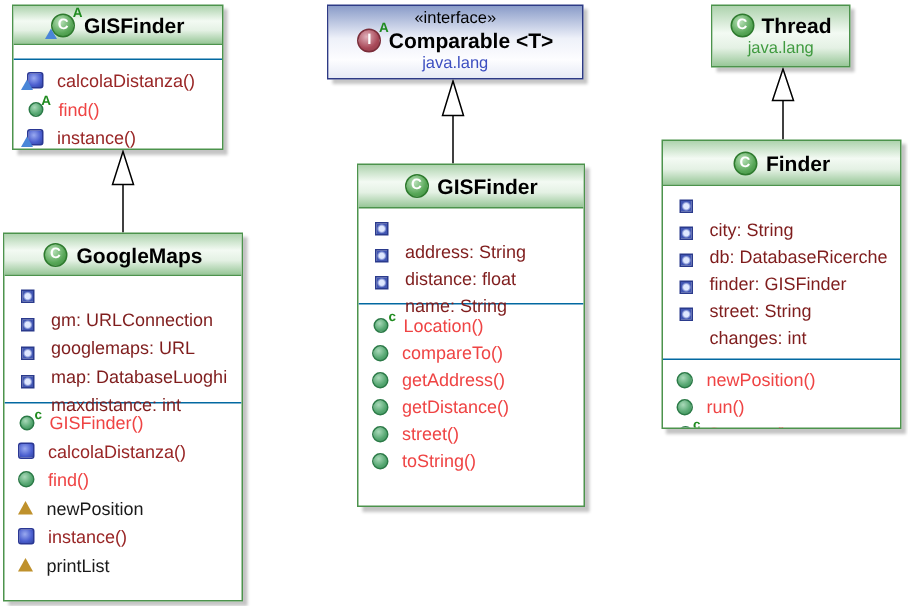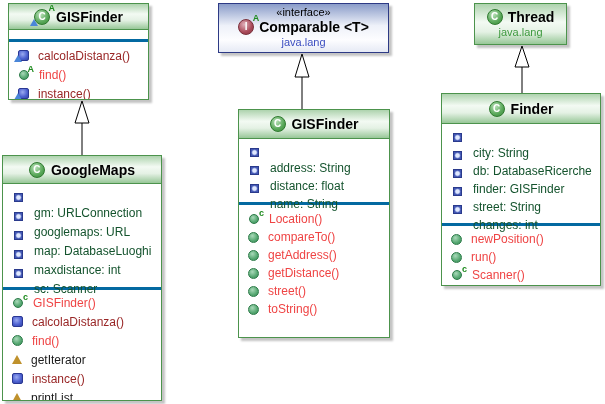--- a/index.html
+++ b/index.html
@@ -11,27 +11,27 @@
   .cname{font-weight:bold;font-size:14px;color:#000;white-space:nowrap;}
   .hdr-col{display:flex;flex-direction:column;align-items:center;justify-content:center;
        background:linear-gradient(180deg,#8a9cc9 0%,#eef1f9 45%,#fdfdff 75%,#e6eaf5 100%);height:100%;box-sizing:border-box;}
   .hdr-col.greenhdr{background:linear-gradient(180deg,#aed3ae 0%,#f3faf3 45%,#e4f1e4 70%,#98c798 100%);}
   .hdr-line{display:flex;align-items:center;gap:5px;}
   .stereotype{font-size:11px;color:#000;line-height:13px;text-align:center;}
   .pkg{font-size:11px;line-height:15px;}
   .pkg.green{color:#3f9a3f;}
   .pkg.blue{color:#3c4ec0;}
   .sec{padding:4px 0 0 0;}
-  .sec.bordered{border-top:3px solid #0369a1;}
+  .sec.bordered{border-top:1px solid #0369a1;}
   .sec-empty{height:9px;}
   .row{display:flex;align-items:center;gap:7px;padding-left:9px;}
   .rows-19 .row{height:19px;}
   .rows-18 .row{height:18px;}
   .lbl{font-size:12px;white-space:nowrap;}
-  .t-field{color:#14532d;margin-top:31px;}
+  .t-field{color:#7f1d1d;margin-top:31px;}
   .t-green{color:#ef4444;}
   .t-red{color:#992626;}
   .t-black{color:#1a1a1a;}
   
   .ic{position:relative;flex:0 0 auto;display:inline-block;}
   .ic-class{width:14px;height:14px;border-radius:50%;border:1px solid #2e7a2e;color:#fff;font-size:10px;font-weight:bold;
        text-align:center;line-height:14px;background:radial-gradient(circle at 38% 32%,#b9e1b9 0%,#58a758 60%,#3c8a3c 100%);}
   .ic-iface{width:14px;height:14px;border-radius:50%;border:1px solid #7a2e3a;color:#fff;font-size:10px;font-weight:bold;
        text-align:center;line-height:14px;background:radial-gradient(circle at 38% 32%,#e0b0ba 0%,#a84858 60%,#8a3c48 100%);}
   .sup{position:absolute;top:-6px;right:-6px;font-size:9px;font-weight:bold;color:#1f8b1f;font-style:normal;line-height:9px;}
@@ -116,43 +116,39 @@
         <span class="lbl t-field">googlemaps: URL</span>
       </div>
     <div class="row">
         <span class="ic ic-field"></span>
         <span class="lbl t-field">map: DatabaseLuoghi</span>
       </div>
     <div class="row">
         <span class="ic ic-field"></span>
         <span class="lbl t-field">maxdistance: int</span>
       </div>
-    <div class="row">
-        <span class="ic ic-field"></span>
-        <span class="lbl t-field">sc: Scanner</span>
-      </div>
   </div>
   <div class="sec bordered rows-19" style="margin-top:4px;padding-top:3px;">
     <div class="row">
         <span class="ic ic-ctor">
           <i class="sup">c</i>
         </span>
         <span class="lbl t-green">GISFinder()</span>
       </div>
     <div class="row">
         <span class="ic ic-bluesq"></span>
         <span class="lbl t-red">calcolaDistanza()</span>
       </div>
     <div class="row">
         <span class="ic ic-method"></span>
         <span class="lbl t-green">find()</span>
       </div>
     <div class="row">
         <span class="ic ic-tri"></span>
-        <span class="lbl t-black">getIterator</span>
+        <span class="lbl t-black">newPosition</span>
       </div>
     <div class="row">
         <span class="ic ic-bluesq"></span>
         <span class="lbl t-red">instance()</span>
       </div>
     <div class="row">
         <span class="ic ic-tri"></span>
         <span class="lbl t-black">printList</span>
       </div>
   </div>
@@ -227,21 +223,21 @@
       </div>
     <div class="row">
         <span class="ic ic-field"></span>
         <span class="lbl t-field">street: String</span>
       </div>
     <div class="row">
         <span class="ic ic-field"></span>
         <span class="lbl t-field">changes: int</span>
       </div>
   </div>
-  <div class="sec bordered rows-18" style="margin-top:5px;padding-top:4px;">
+  <div class="sec bordered rows-18" style="margin-top:21px;padding-top:4px;">
     <div class="row">
         <span class="ic ic-method"></span>
         <span class="lbl t-green">newPosition()</span>
       </div>
     <div class="row">
         <span class="ic ic-method"></span>
         <span class="lbl t-green">run()</span>
       </div>
     <div class="row">
         <span class="ic ic-ctor">

